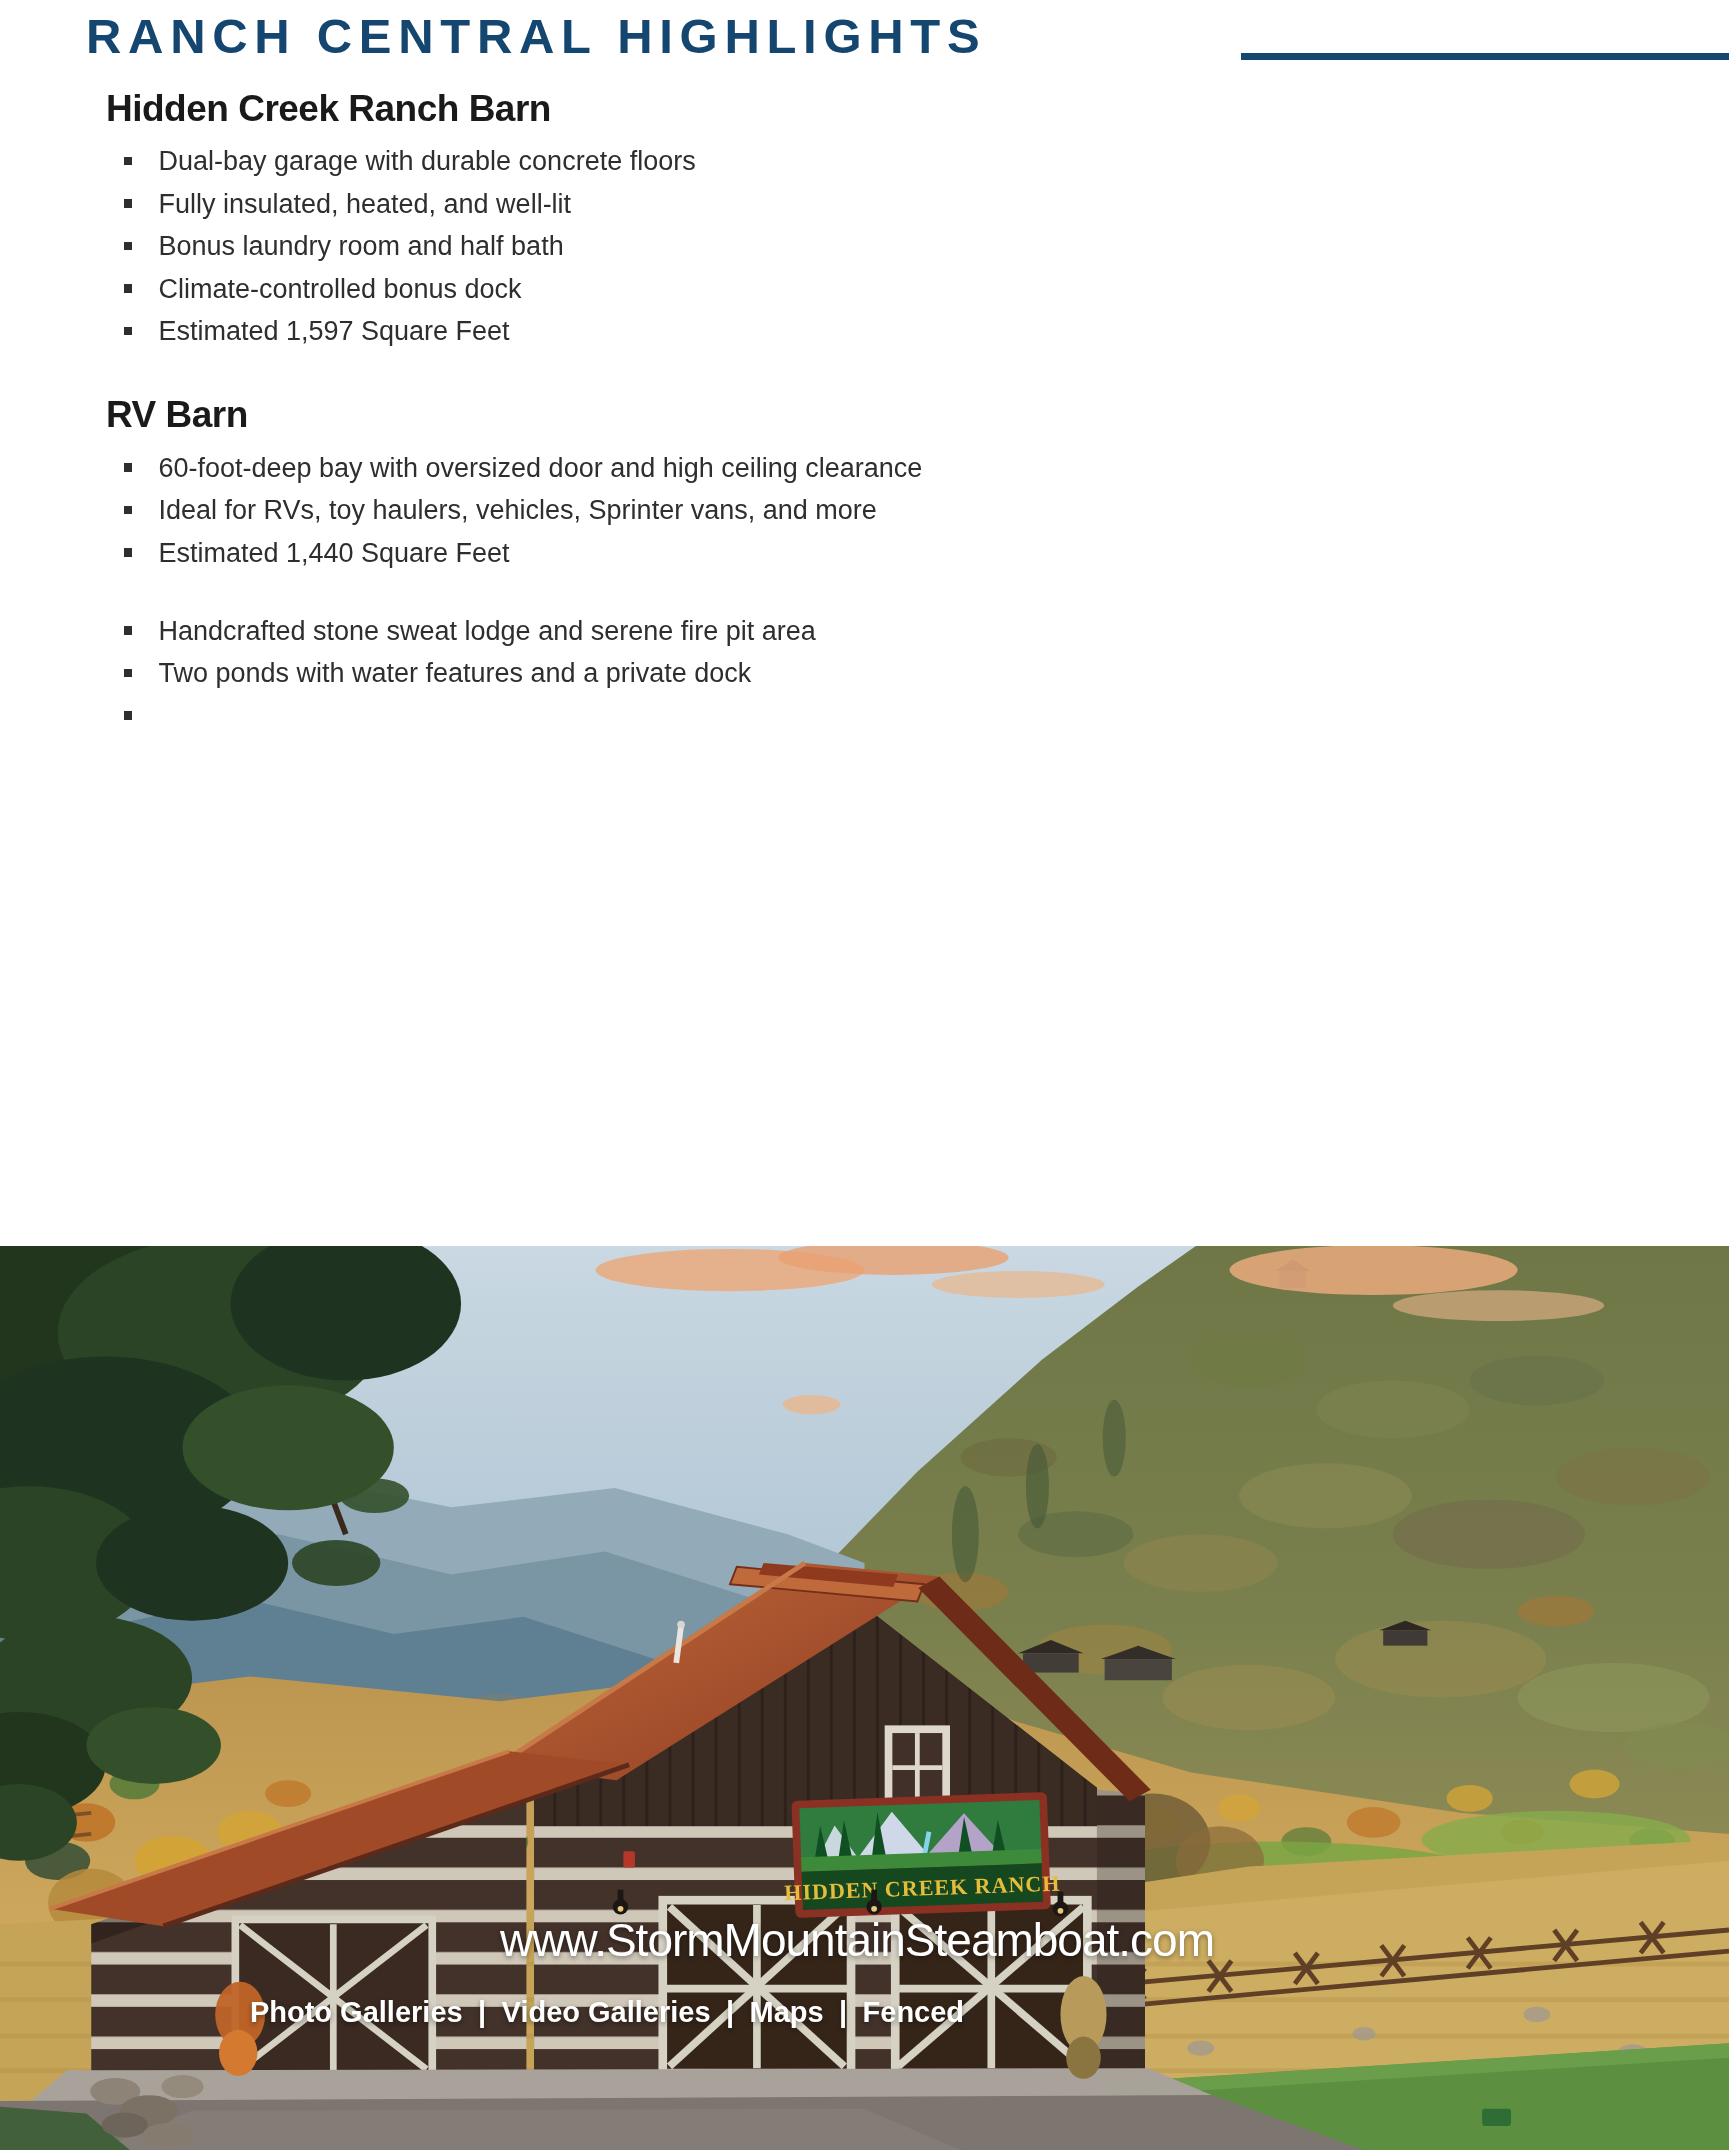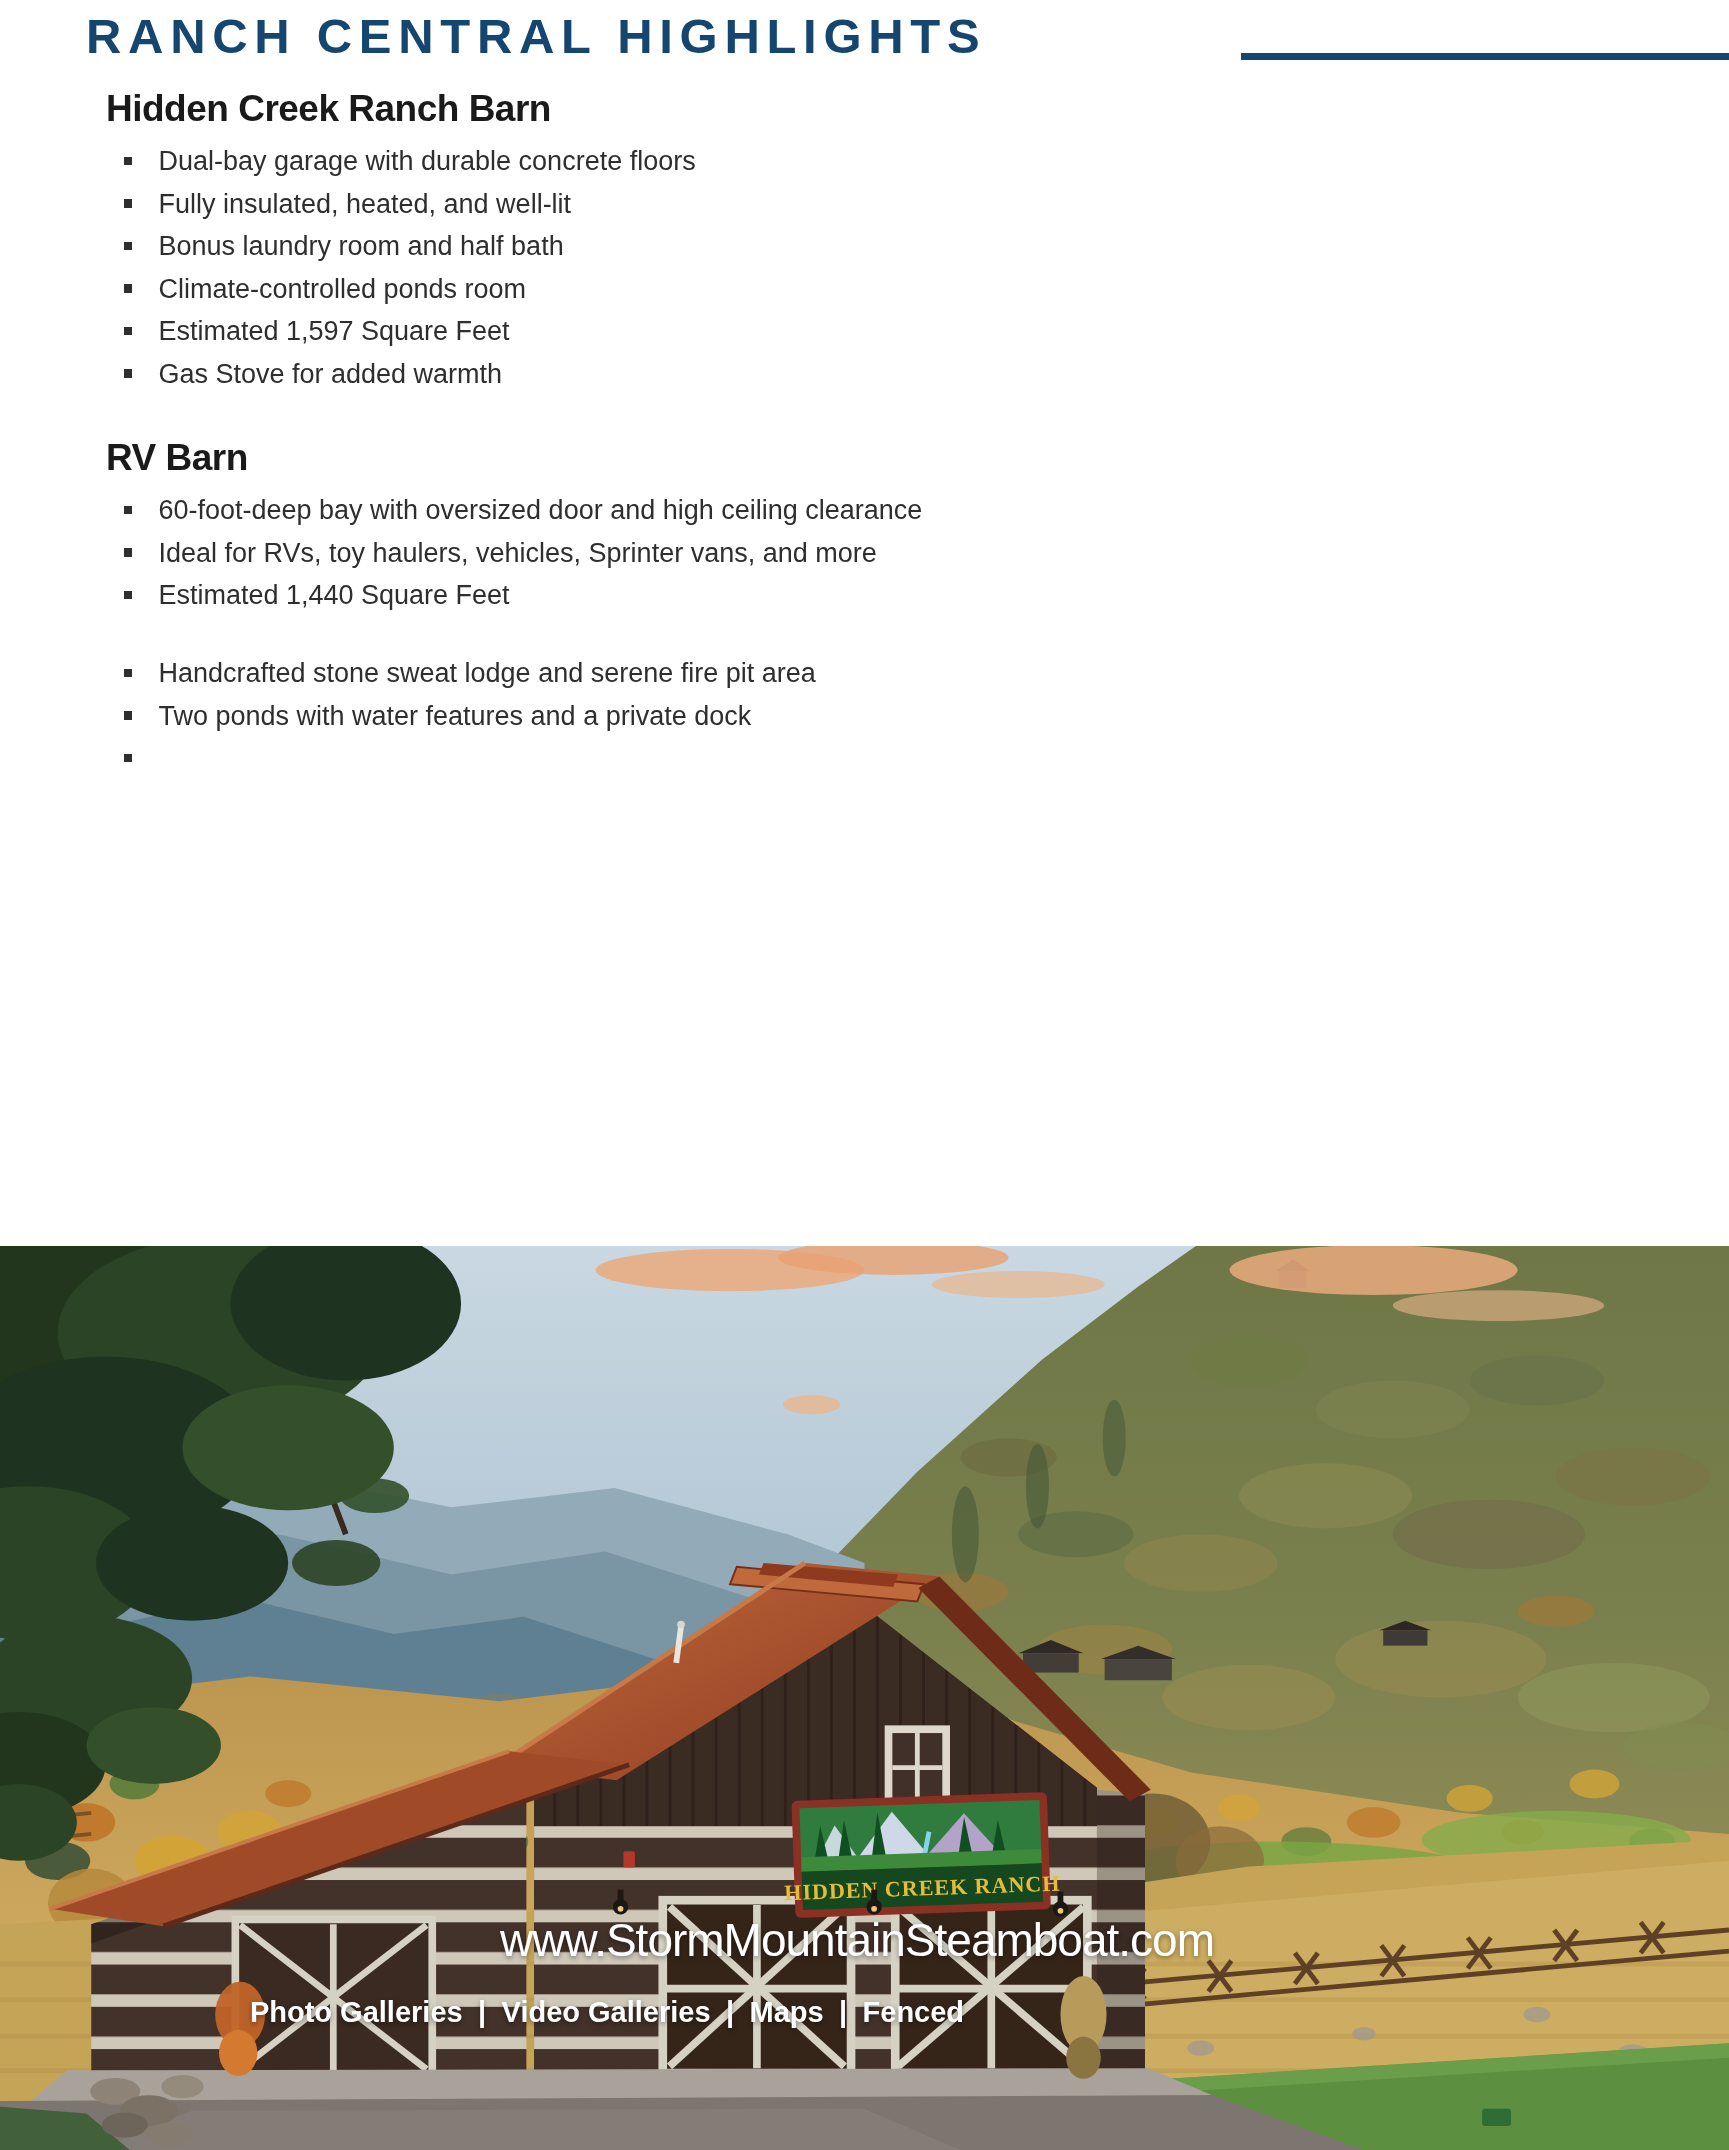--- a/index.html
+++ b/index.html
@@ -58,29 +58,25 @@
       <li>
           <span class="sq"></span>
           <span>Fully insulated, heated, and well-lit</span>
         </li>
       <li>
           <span class="sq"></span>
           <span>Bonus laundry room and half bath</span>
         </li>
       <li>
           <span class="sq"></span>
-          <span>Climate-controlled ponds room</span>
+          <span>Climate-controlled bonus dock</span>
         </li>
       <li>
           <span class="sq"></span>
           <span>Estimated 1,597 Square Feet</span>
-        </li>
-      <li class="li-gap">
-          <span class="sq"></span>
-          <span>Gas Stove for added warmth</span>
         </li>
     </ul>
   </section>
 
   <section>
     <h2>RV Barn</h2>
     <ul>
       <li>
           <span class="sq"></span>
           <span>60-foot-deep bay with oversized door and high ceiling clearance</span>

